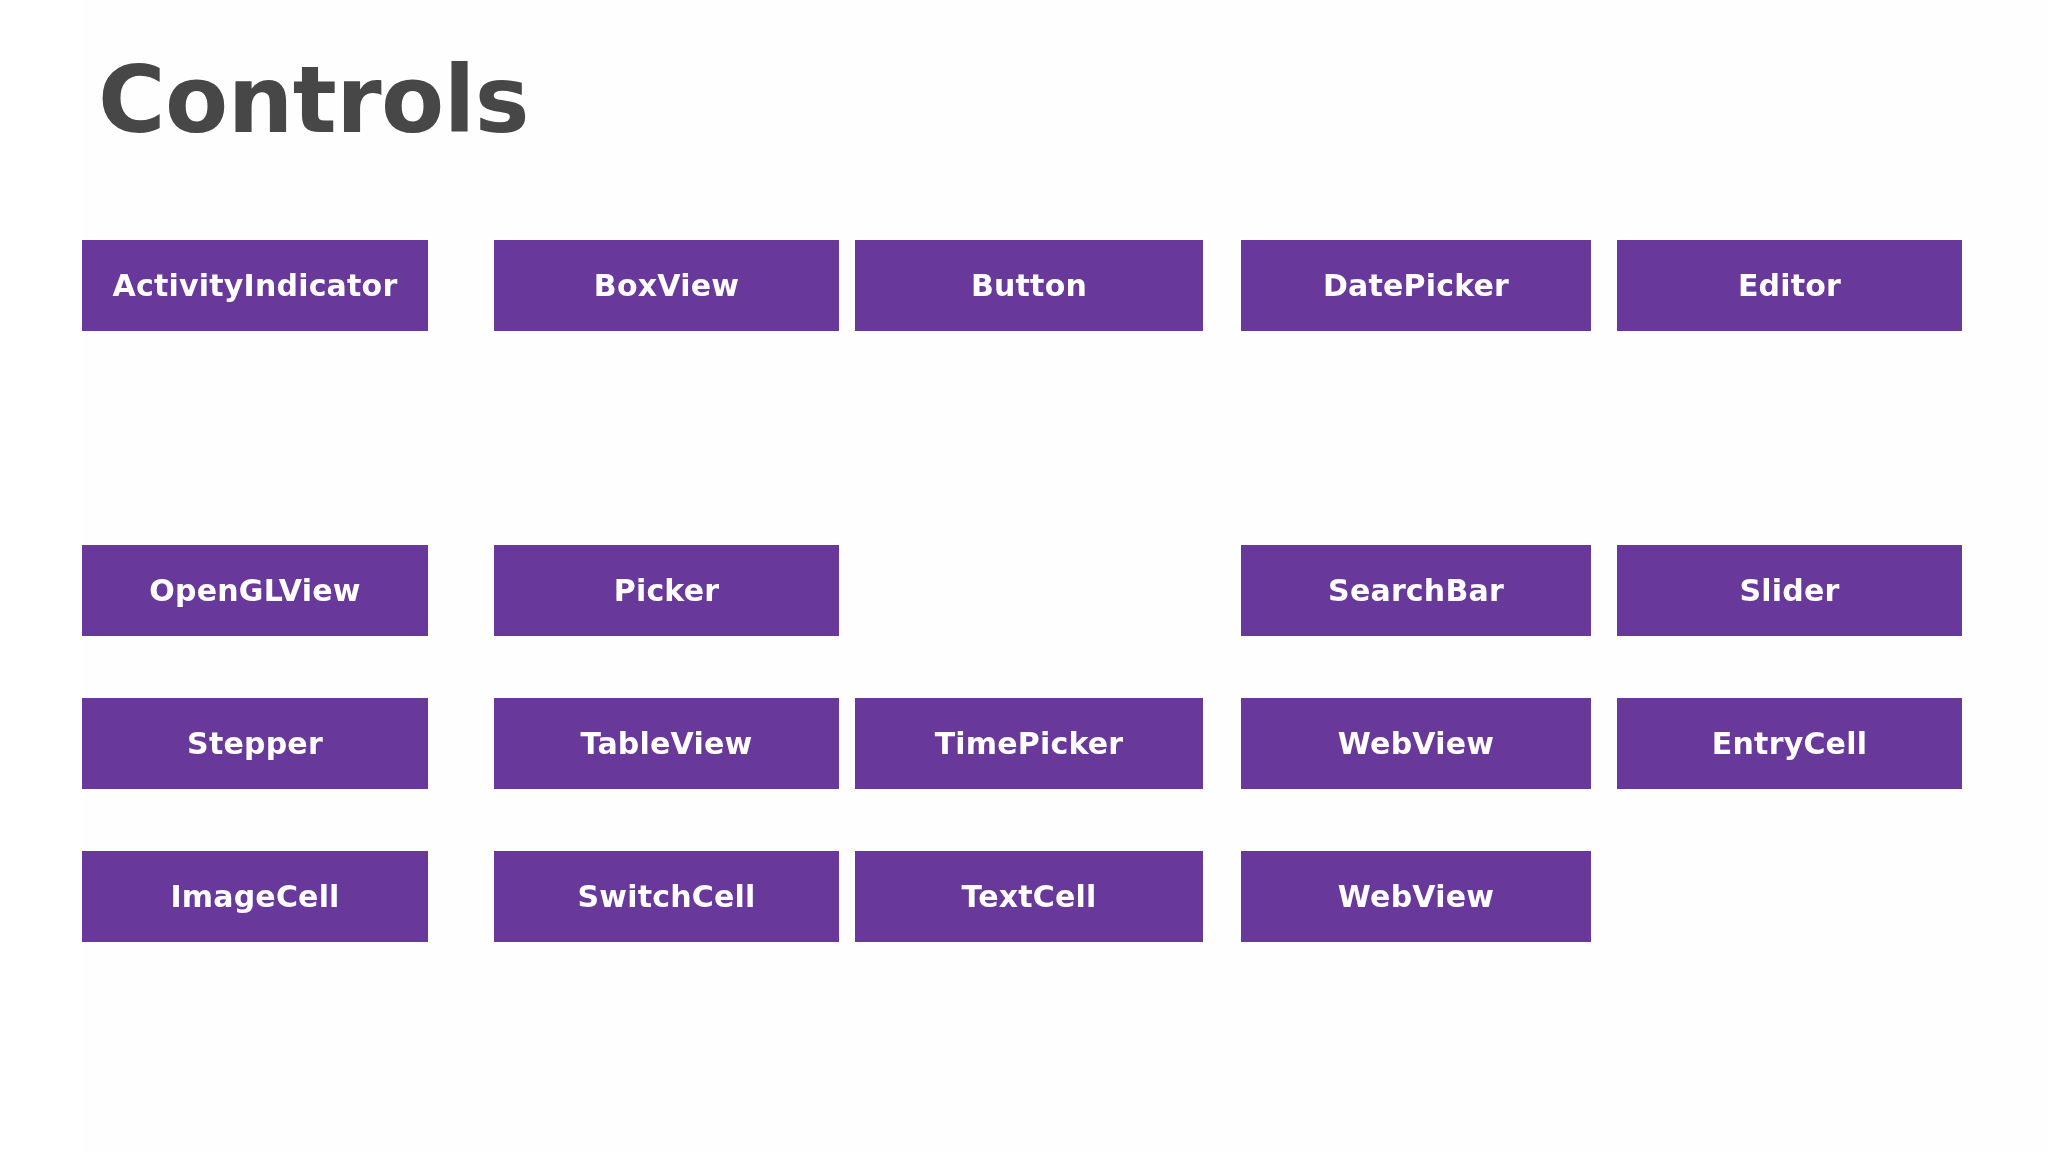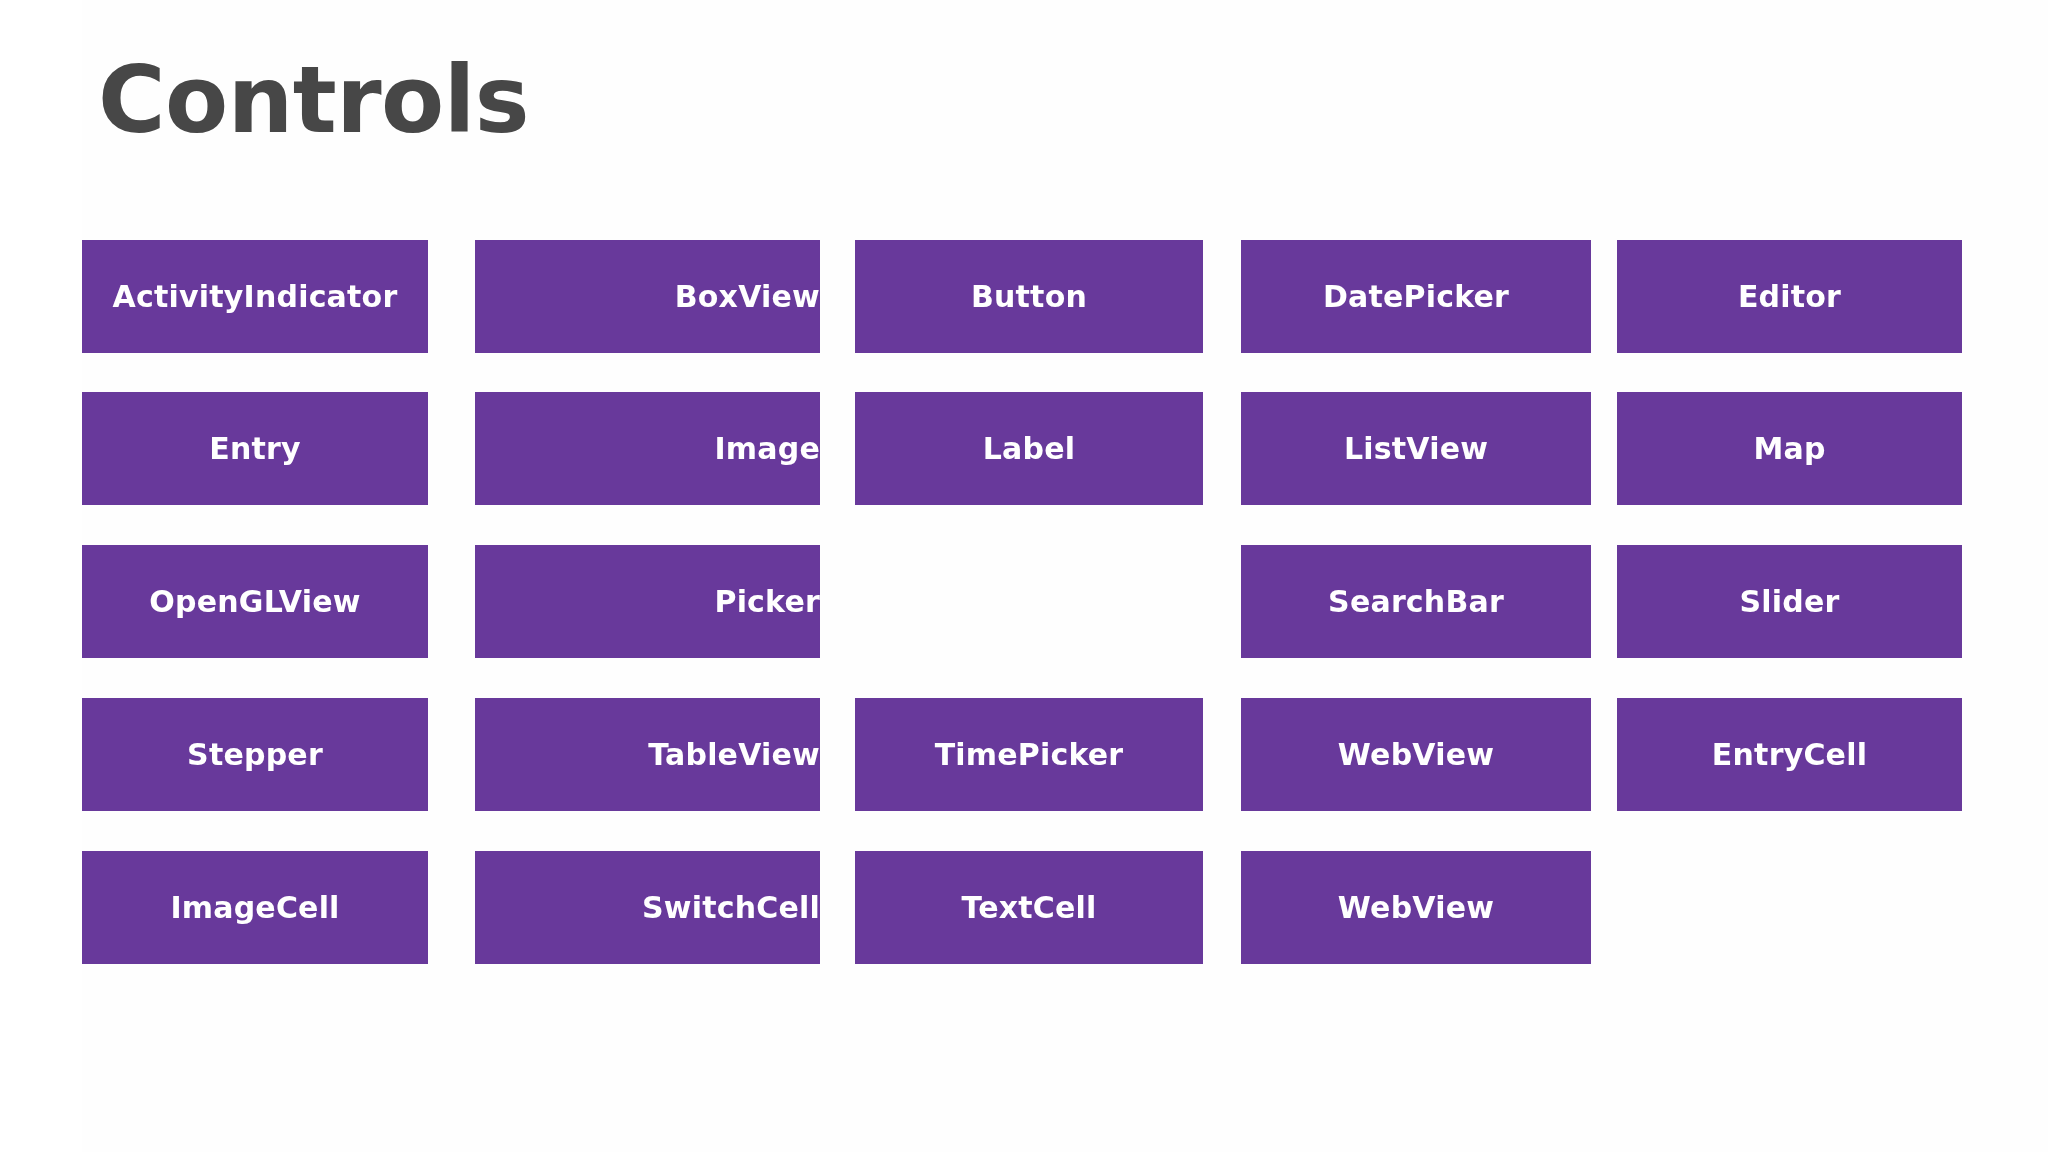--- a/index.html
+++ b/index.html
@@ -63,30 +63,30 @@
   }
   .control-row[data-row="0"] { top: 240px; }
   .control-row[data-row="1"] { top: 392px; }
   .control-row[data-row="2"] { top: 545px; }
   .control-row[data-row="3"] { top: 698px; border-radius: 14px; }
   .control-row[data-row="4"] { top: 851px; }
 
   .control-tile {
     position: absolute;
     top: 0;
-    height: 113px;
+    height: 91px;
     background: #68399b;
     display: flex;
     align-items: center;
     justify-content: center;
     box-sizing: border-box;
     cursor: pointer;
   }
   .control-tile[data-col="0"] { left: 82px;   width: 346px; }
-  .control-tile[data-col="1"] { left: 475px;  width: 345px; justify-content: flex-end; }
+  .control-tile[data-col="1"] { left: 494px;  width: 345px; }
   .control-tile[data-col="2"] { left: 855px;  width: 348px; }
   .control-tile[data-col="3"] { left: 1241px; width: 350px; }
   .control-tile[data-col="4"] { left: 1617px; width: 345px; }
 
   .control-tile-label {
     font-family: "DejaVu Sans", "Liberation Sans", sans-serif;
     font-size: 30px;
     font-weight: bold;
     color: #ffffff;
     letter-spacing: 0.2px;
@@ -118,37 +118,20 @@
         <span class="control-tile-label">Button</span>
       </div>
       <div class="control-tile" data-col="3">
         <span class="control-tile-label">DatePicker</span>
       </div>
       <div class="control-tile" data-col="4">
         <span class="control-tile-label">Editor</span>
       </div>
     </div>
 
-    <div class="control-row" data-row="1">
-      <div class="control-tile" data-col="0">
-        <span class="control-tile-label">Entry</span>
-      </div>
-      <div class="control-tile" data-col="1">
-        <span class="control-tile-label">Image</span>
-      </div>
-      <div class="control-tile" data-col="2">
-        <span class="control-tile-label">Label</span>
-      </div>
-      <div class="control-tile" data-col="3">
-        <span class="control-tile-label">ListView</span>
-      </div>
-      <div class="control-tile" data-col="4">
-        <span class="control-tile-label">Map</span>
-      </div>
-    </div>
 
     <div class="control-row" data-row="2">
       <div class="control-tile" data-col="0">
         <span class="control-tile-label">OpenGLView</span>
       </div>
       <div class="control-tile" data-col="1">
         <span class="control-tile-label">Picker</span>
       </div>
       <div class="control-tile" data-col="3">
         <span class="control-tile-label">SearchBar</span>

